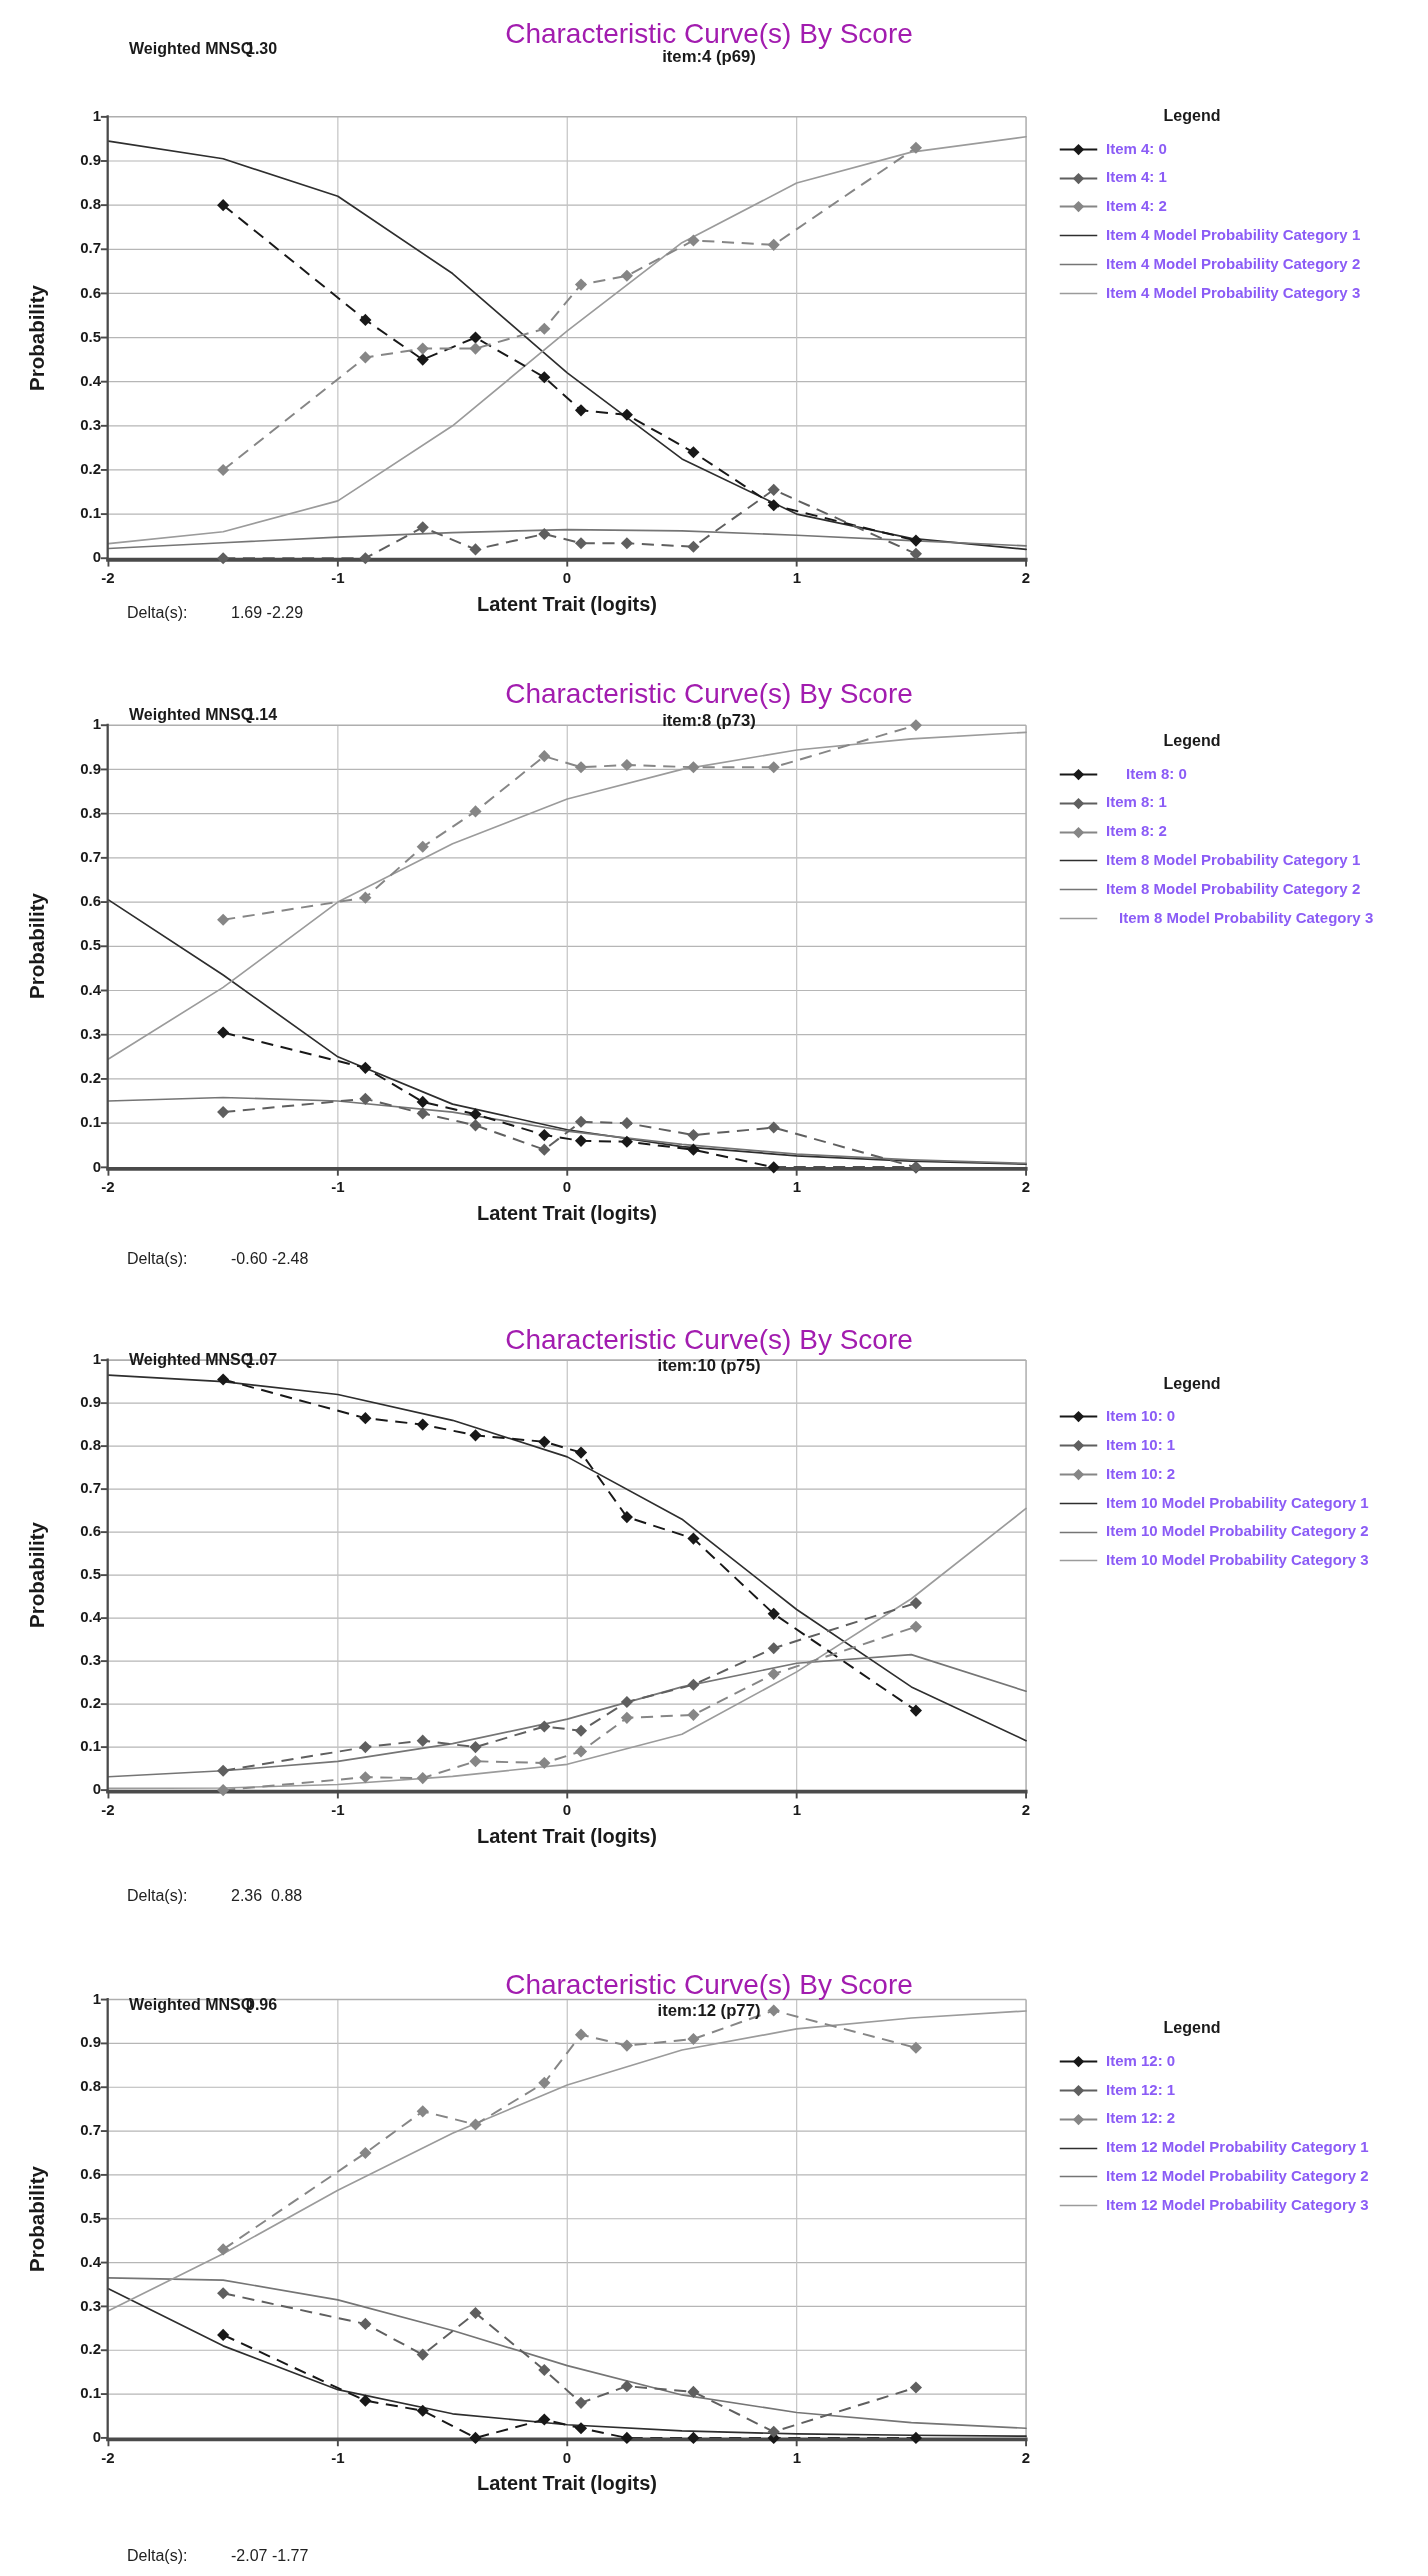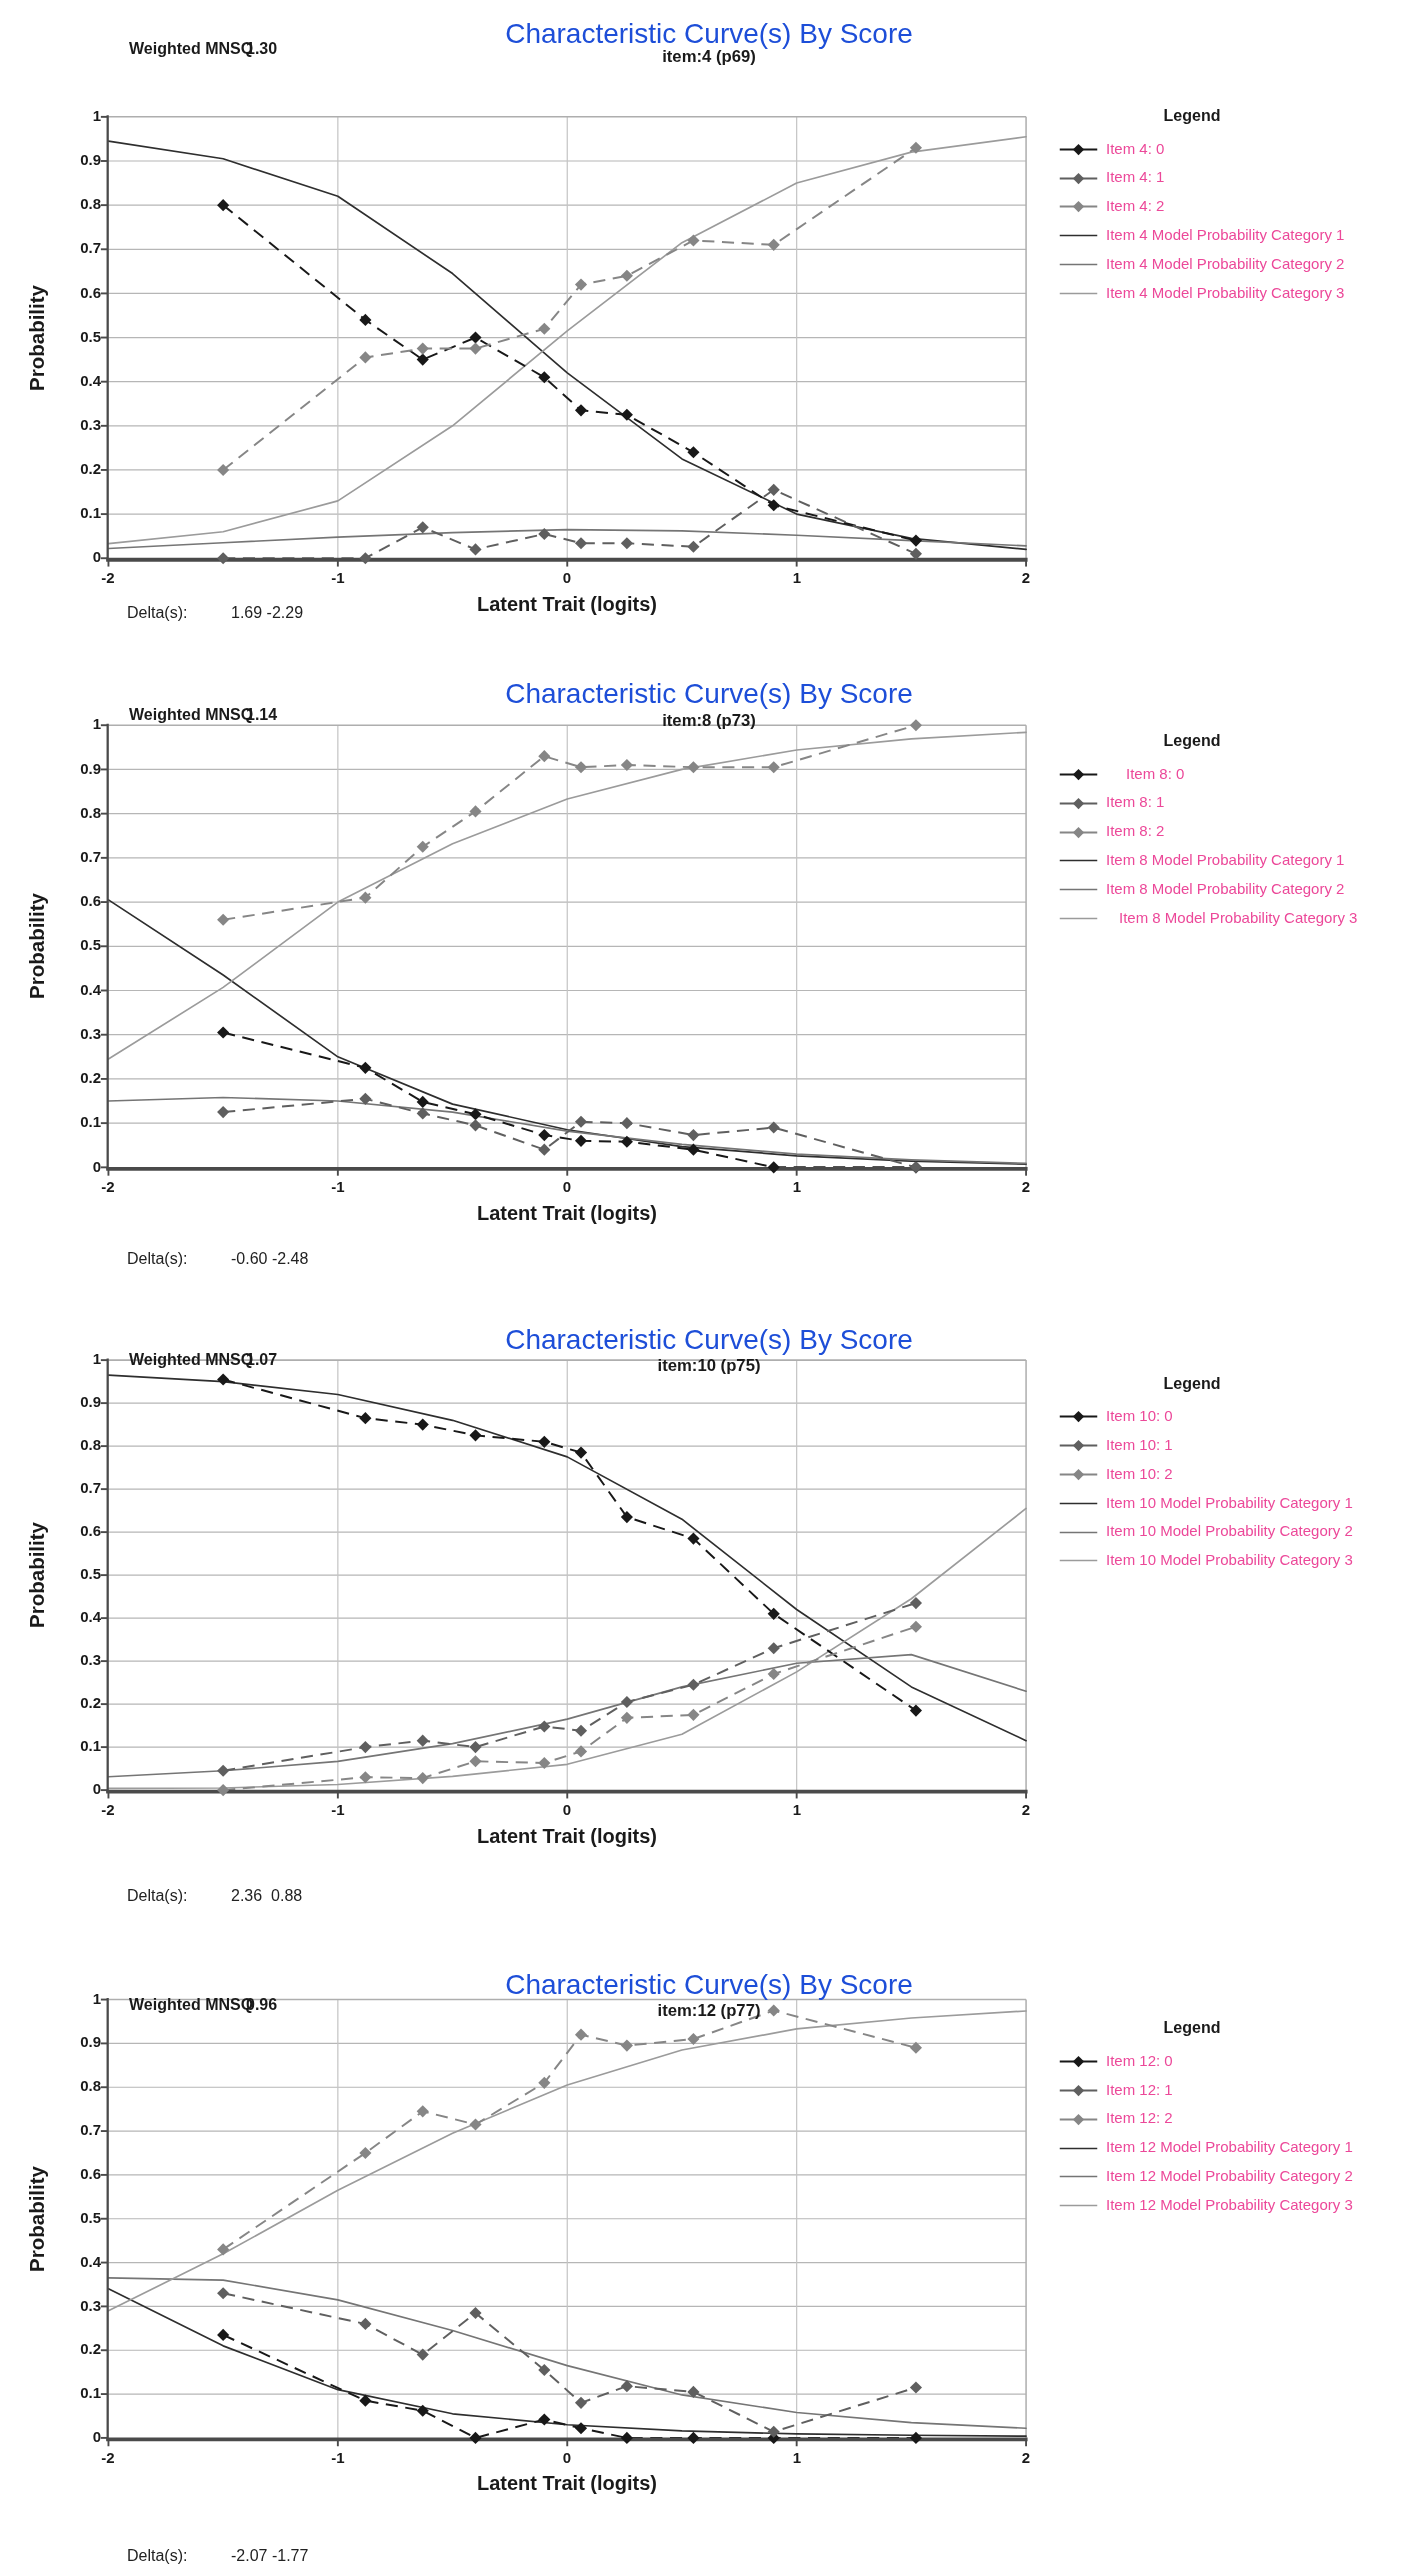--- a/index.html
+++ b/index.html
@@ -1,28 +1,28 @@
 <!DOCTYPE html>
 <html style="font-size:12px"><head>
 <meta charset="utf-8">
 <style>
   html,body{margin:0;padding:0;}
   body{width:1428px;height:2576px;background:#ffffff;position:relative;overflow:hidden;
        font-family:"Liberation Sans", sans-serif;color:#1a1a1a;}
   .chart-block{position:absolute;left:0;width:1428px;height:644px;}
   .abs{position:absolute;white-space:pre;line-height:1.2;}
-  .chart-title{font-size:28px;font-weight:normal;color:#1d4ed8;transform:translateX(-50%);}
+  .chart-title{font-size:28px;font-weight:normal;color:#a21caf;transform:translateX(-50%);}
   .chart-subtitle{font-size:16.7px;font-weight:bold;transform:translateX(-50%);}
   .mnsq-label,.mnsq-value{font-size:16px;font-weight:bold;}
   .ytick{font-size:15px;font-weight:bold;width:61px;text-align:right;}
   .xtick{font-size:15px;font-weight:bold;transform:translateX(-50%);}
   .axis-title-y{font-size:20.5px;font-weight:bold;transform:translate(-50%,-50%) rotate(-90deg);}
   .axis-title-x{font-size:20px;font-weight:bold;transform:translateX(-50%);}
   .legend-title{font-size:16px;font-weight:bold;transform:translateX(-50%);}
-  .legend-label{font-size:15px;color:#ec4899;}
+  .legend-label{font-size:15px;color:#8b5cf6;font-weight:bold;}
   .delta-label,.delta-value{font-size:16px;color:#222;}
   svg.overlay{position:absolute;left:0;top:0;}
   svg.legend-marker{position:absolute;}
 </style>
 </head>
 <body>
 
 <div id="charts-root">
     <div class="chart-block" style="top: 0px;">
       <svg width="1428" height="644" viewBox="0 0 1883 849" class="overlay">

